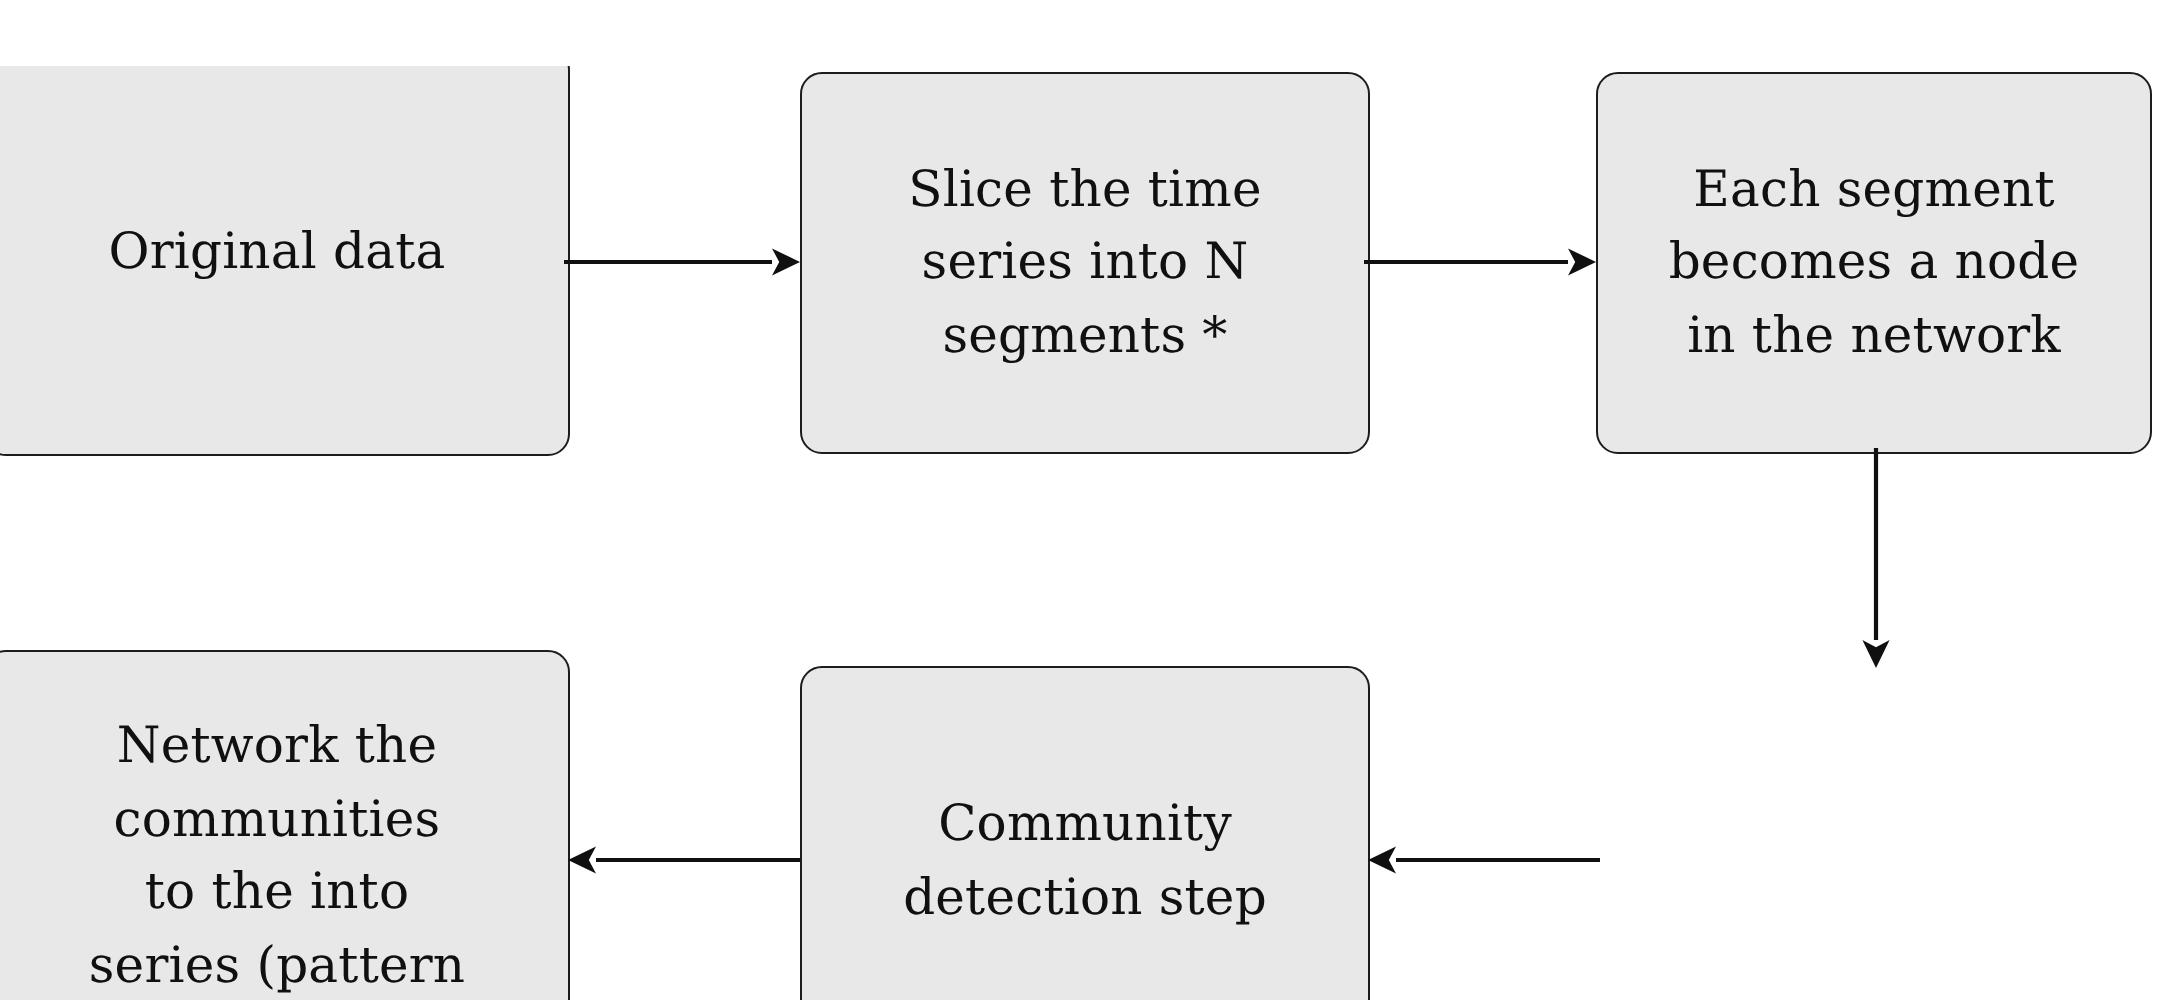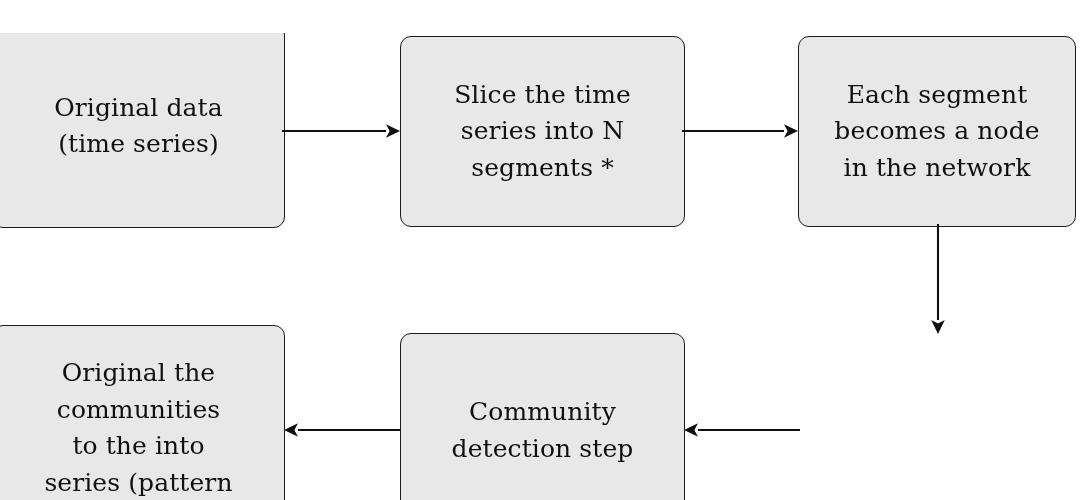--- a/index.html
+++ b/index.html
@@ -80,37 +80,36 @@
   #arrow-network-to-community { left: 682px; top: 383px; }
   #arrow-community-to-mapping { left: 282px; top: 383px; }
 </style>
 </head>
 <body>
 
 <div id="canvas">
 
   <div class="node" id="node-original-data">
     <span class="ln">Original data</span>
-    <span class="ln">(time series)</span>
   </div>
 
   <div class="node" id="node-segment-node">
     <span class="ln">Each segment</span>
     <span class="ln">becomes a node</span>
     <span class="ln">in the network</span>
   </div>
 
   <div class="node" id="node-slice-series">
     <span class="ln">Slice the time</span>
     <span class="ln">series into N</span>
     <span class="ln">segments *</span>
   </div>
 
   <div class="node" id="node-mapping-communities">
-    <span class="ln">Original the</span>
+    <span class="ln">Network the</span>
     <span class="ln">communities</span>
     <span class="ln">to the into</span>
     <span class="ln">series (pattern</span>
   </div>
 
   <div class="node" id="node-community-detection">
     <span class="ln">Community</span>
     <span class="ln">detection step</span>
   </div>
 

